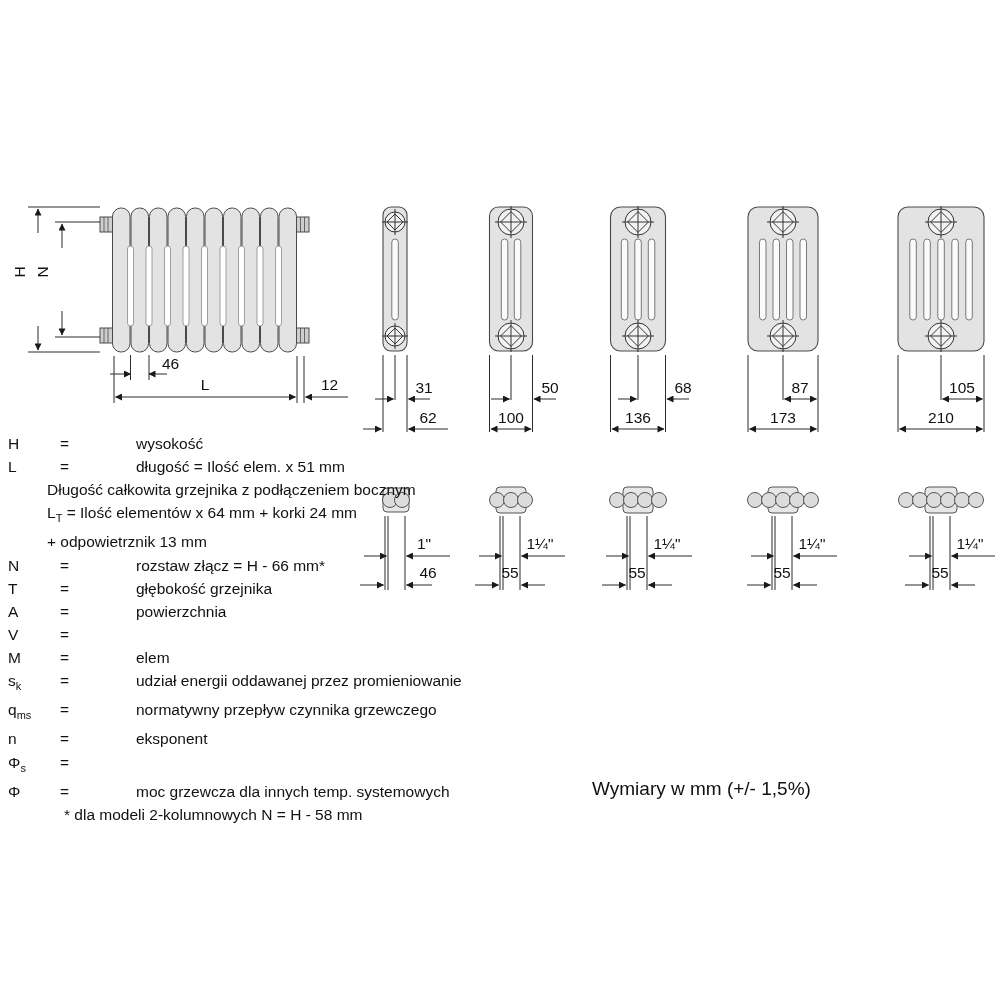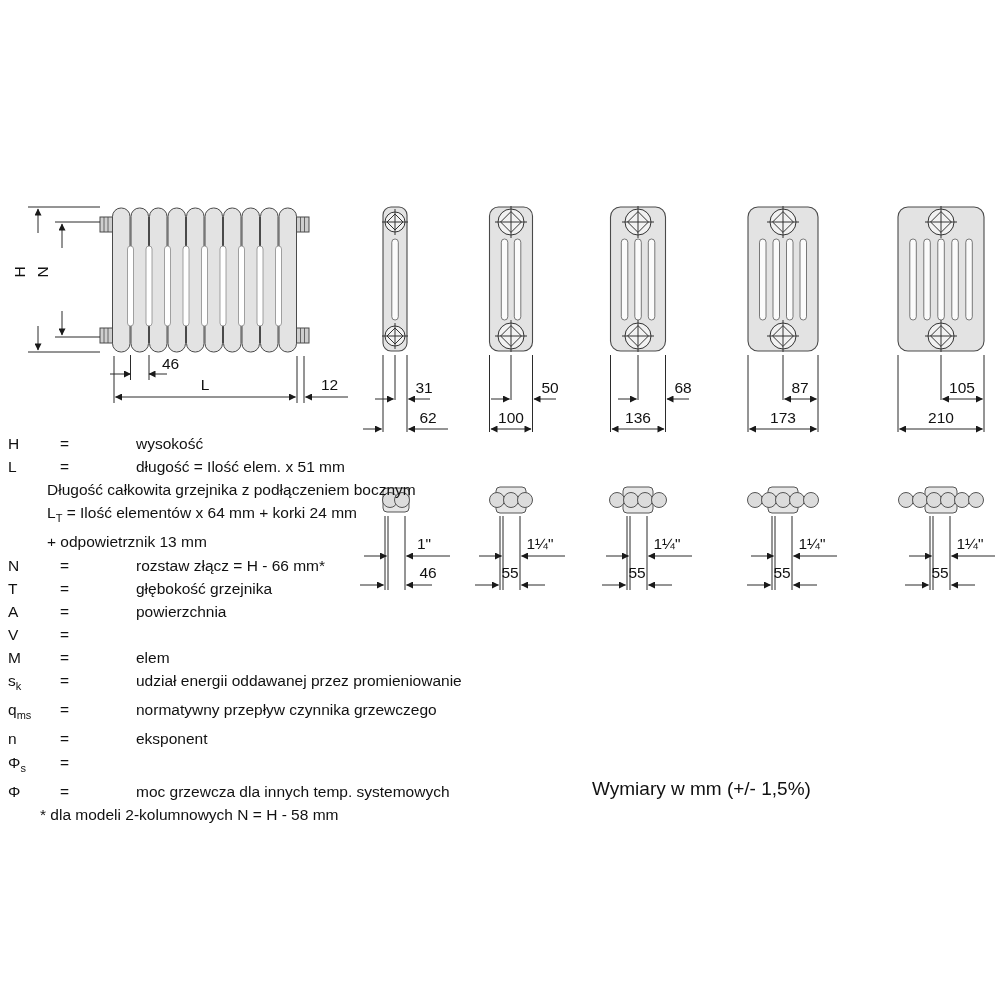--- a/index.html
+++ b/index.html
@@ -6,21 +6,21 @@
   #page{position:relative;width:1000px;height:1000px;background:#fff;overflow:hidden;
         font-family:"Liberation Sans", sans-serif;color:#111;}
   svg text{font-family:"Liberation Sans", sans-serif;fill:#111;}
   #drawing{position:absolute;left:0;top:0;}
   #legend{position:absolute;left:8px;top:432px;width:470px;font-size:15.5px;line-height:23.1px;}
   .lrow{display:flex;}
   .sym{width:52px;flex:none;}
   .eq{width:28px;flex:none;}
   .txt{flex:1;margin-left:48px;}
   .lpara{white-space:nowrap;margin-left:39px;}
-  .lfoot{margin-left:32px;}
+  .lfoot{margin-left:56px;}
   sub{font-size:11px;}
   #note{position:absolute;left:558px;top:778px;font-size:19px;margin-left:34px;}
 </style>
 </head>
 <body>
 
 <div id="page">
 
 <svg id="drawing" width="1000" height="620" viewBox="0 0 1000 620">
   <defs>

